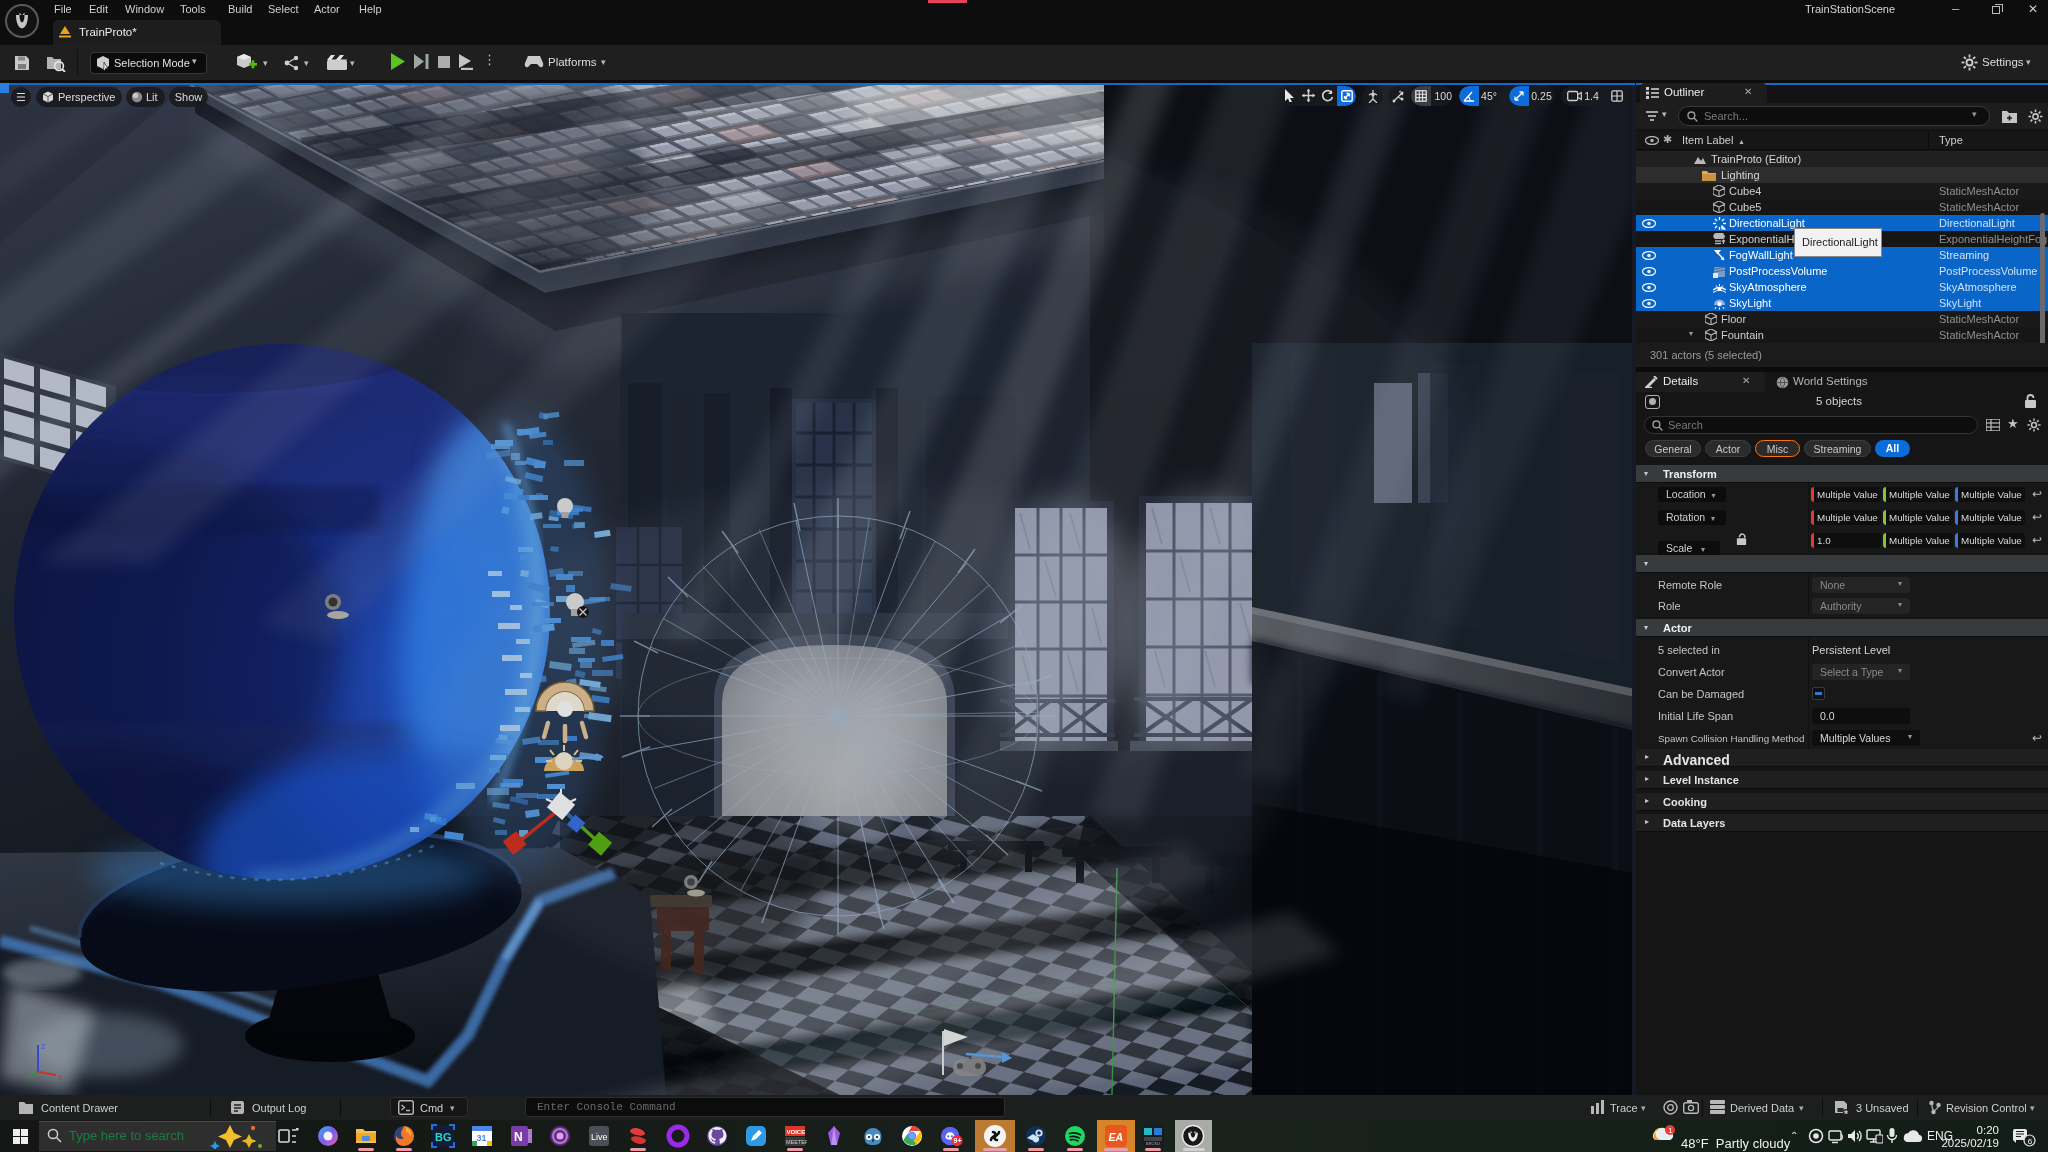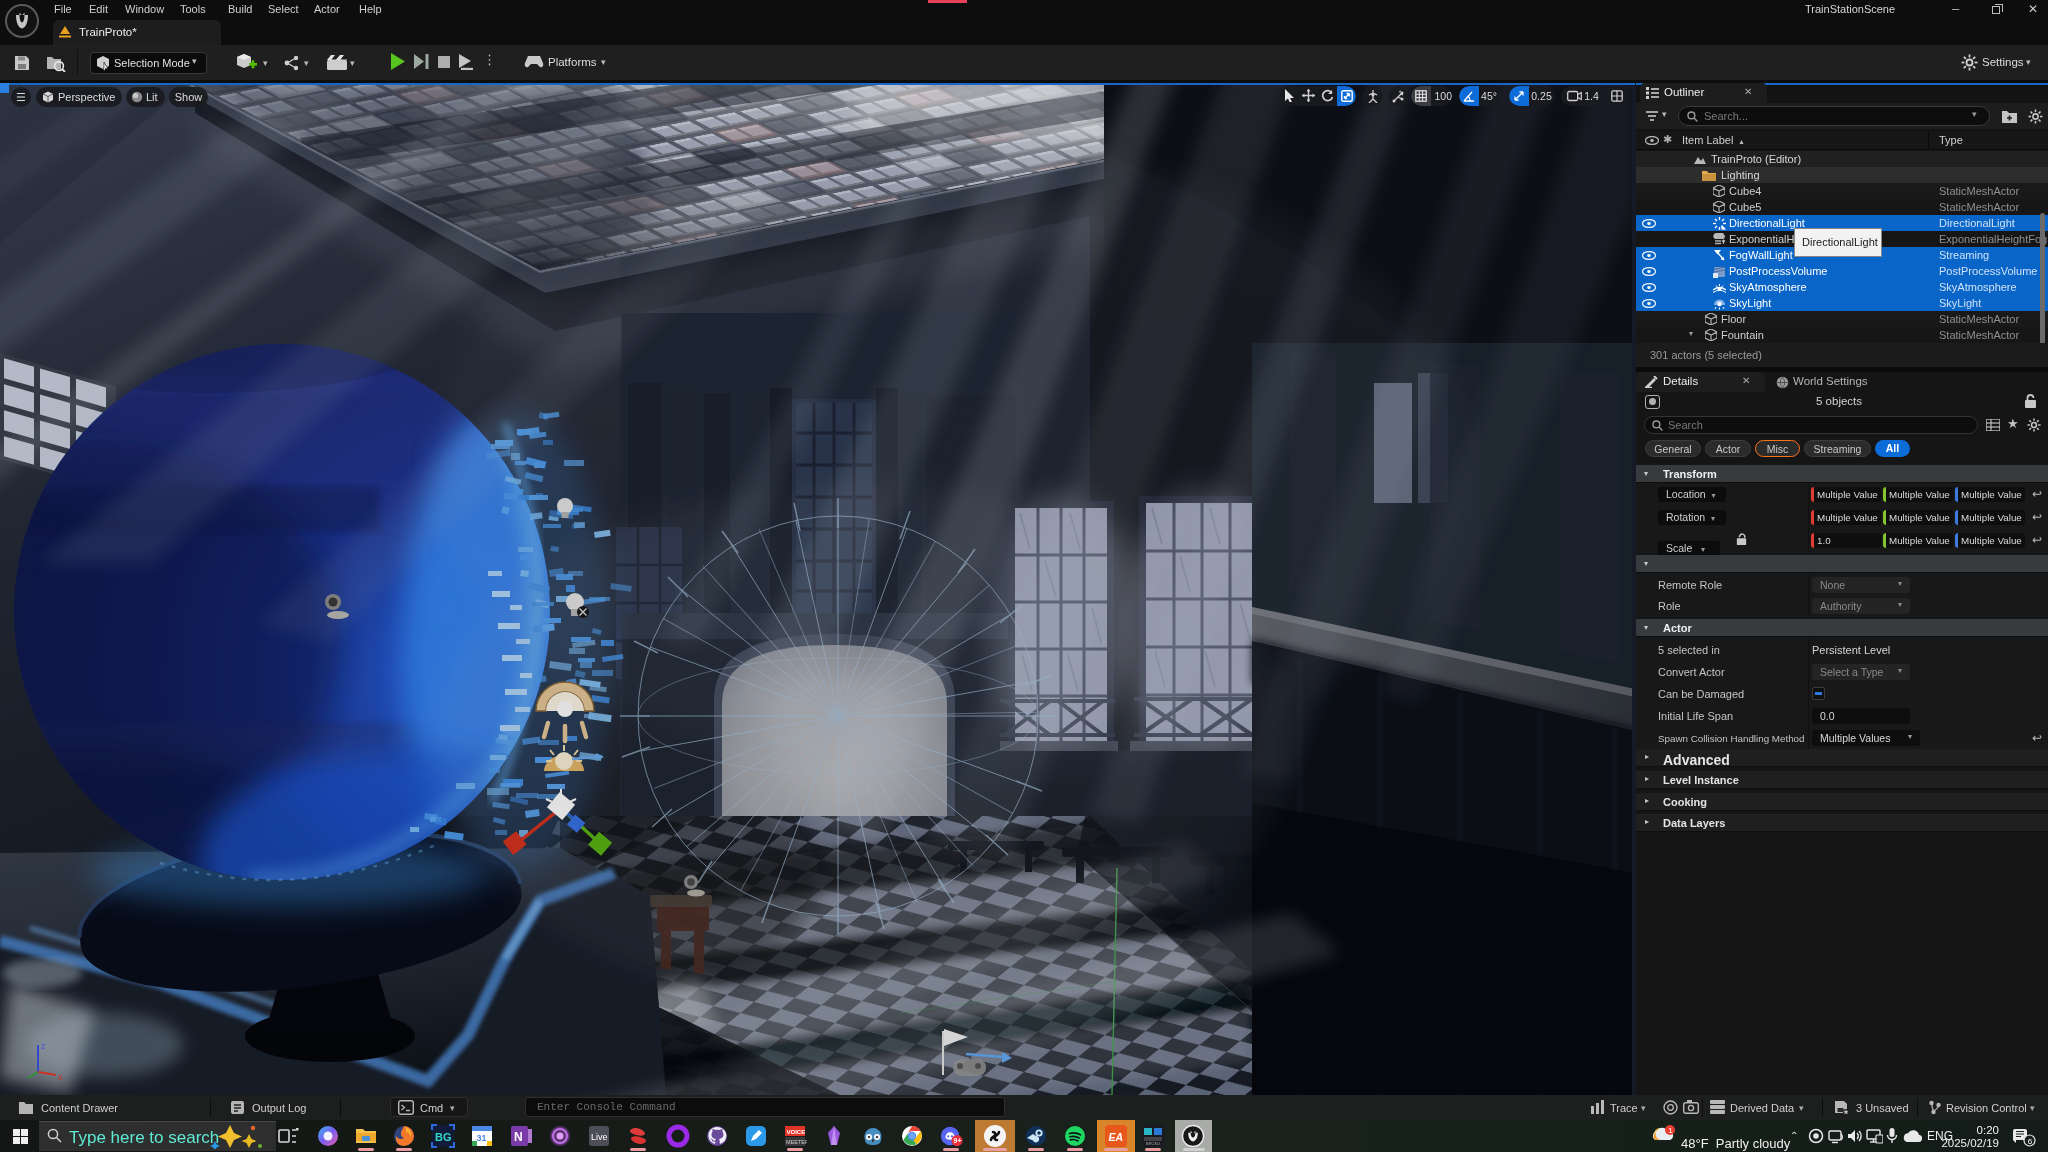--- a/index.html
+++ b/index.html
@@ -1223,21 +1223,21 @@
     <rect x="0" y="0" width="7" height="7" fill="#eee"></rect>
     <rect x="8" y="0" width="7" height="7" fill="#eee"></rect>
     <rect x="0" y="8" width="7" height="7" fill="#eee"></rect>
     <rect x="8" y="8" width="7" height="7" fill="#eee"></rect>
   </svg>
 <div class="ab" style="left:39px;top:1121px;width:237px;height:30px;background:#2e2e2e;border-top:1px solid #4a4a4a;"></div>
 <svg class="ab" style="left:47px;top:1128px;" width="15" height="15" viewBox="0 0 15 15">
     <circle cx="6" cy="6" r="4.6" fill="none" stroke="#d0d0d0" stroke-width="1.5"></circle>
     <line x1="9.5" y1="9.5" x2="14" y2="14" stroke="#d0d0d0" stroke-width="1.5"></line>
   </svg>
-<div class="ab" style="left:69px;top:1128px;color:#5eead4;font-size:17px;">Type here to search</div>
+<div class="ab" style="left:69px;top:1128px;color:#15803d;font-size:13px;">Type here to search</div>
 <svg class="ab" style="left:208px;top:1124px;" width="56" height="25" viewBox="0 0 56 25">
     <path d="M22 1 L26 9 L34 12.5 L26 16 L22 24 L18 16 L10 12.5 L18 9 Z" fill="#f2c02e"></path>
     <path d="M41 10 L43.5 15 L48.5 17 L43.5 19 L41 24 L38.5 19 L33.5 17 L38.5 15 Z" fill="#e8b820"></path>
     <path d="M7 17 L8.7 20.4 L12 22 L8.7 23.5 L7 27 L5.3 23.5 L2 22 L5.3 20.4 Z" fill="#2a9ae8"></path>
     <circle cx="45" cy="4" r="2.2" fill="#e86830"></circle>
     <circle cx="52" cy="22" r="2" fill="#6ab030"></circle>
   </svg>
 <svg class="tbi" style="left:276px;" width="24" height="24" viewBox="0 0 24 24">
     <g stroke="#d8d8d8" stroke-width="1.6" fill="none">
       <rect x="3" y="6" width="10" height="12" rx="1"></rect>

